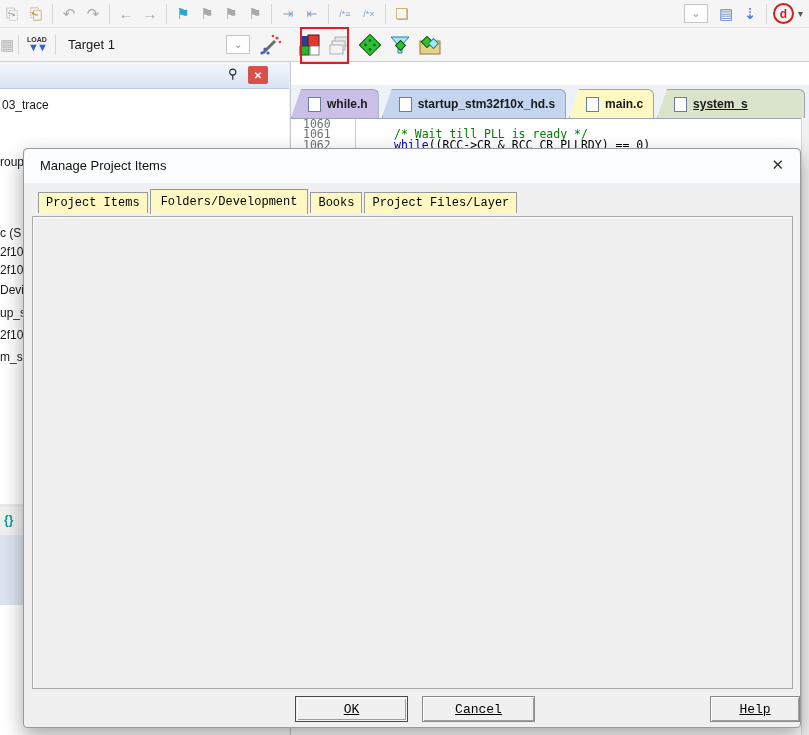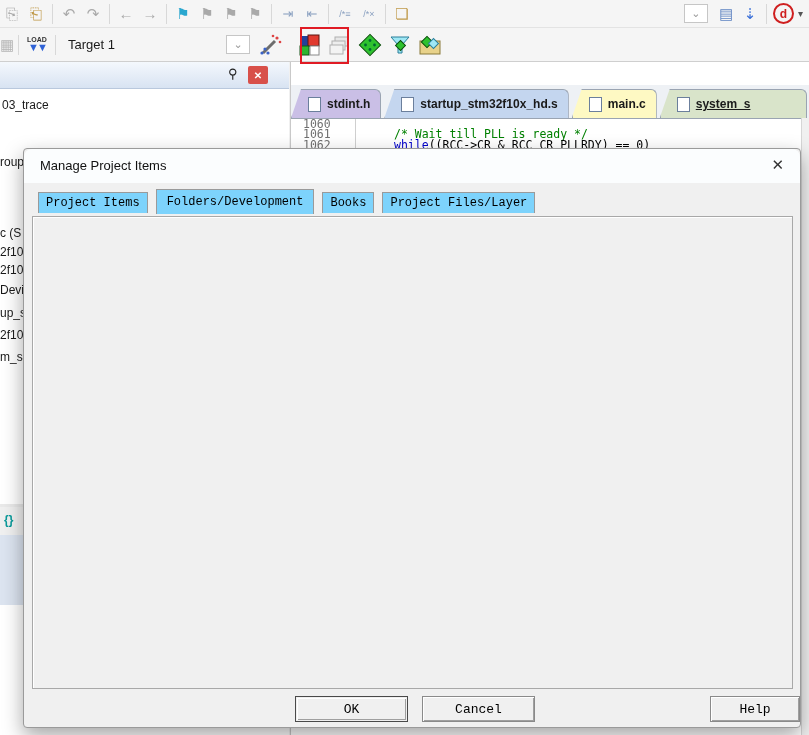--- a/index.html
+++ b/index.html
@@ -54,43 +54,43 @@
   .kc{color:#008000;} .kw{color:#0000cc;}
   .scrollstrip{position:absolute;right:0;top:56px;width:8px;height:617px;background:#f0f0f0;border-left:1px solid #d6d6d6;}
   
   .dlg{position:absolute;left:23px;top:148px;width:778px;height:580px;background:#f0f0f0;
        border:1px solid #9a9a9a;border-radius:4px;box-shadow:0 8px 20px rgba(0,0,0,.35);z-index:10;box-sizing:border-box;}
   .dtitle{position:absolute;left:0;top:0;width:100%;height:34px;background:#fbfdfe;border-radius:8px 8px 0 0;
           border-bottom:1px solid #f0f0f0;}
   .dtitle .t{position:absolute;left:16px;top:9px;font-size:13px;color:#111;}
   .dclose{position:absolute;right:16px;top:7px;font-size:15px;color:#333;font-weight:300;}
   .dtabs{position:absolute;left:14px;top:40px;display:flex;align-items:flex-end;z-index:3;}
-  .dtab{border:1px solid #9a9a9a;border-bottom:none;background:#7dd3fc;padding:3px 7px 3px;
-        font-family:"Liberation Mono",monospace;font-size:12px;color:#000;margin-right:8px;}
+  .dtab{border:1px solid #9a9a9a;border-bottom:none;background:#fef9c3;padding:3px 7px 3px;
+        font-family:"Liberation Mono",monospace;font-size:12px;color:#000;margin-right:2px;}
   .dtab.active{padding:5px 10px 5px;margin-bottom:-1px;z-index:4;}
   .dpage{position:absolute;left:8px;top:67px;width:761px;height:473px;border:1px solid #a8a8a8;
          box-shadow:inset 1px 1px 0 #ffffff;background:#f0f0f0;z-index:2;box-sizing:border-box;}
   .lab{position:absolute;font-size:12px;color:#000;white-space:nowrap;}
   .lab.gray{color:#9c9c9c;}
   .rlab{position:absolute;font-size:12px;color:#000;text-align:right;white-space:nowrap;}
   .field{position:absolute;height:22px;border:1px solid #a0a0a0;background:#fff;font-size:12px;color:#000;
          font-family:"Liberation Sans",sans-serif;padding:0 4px;box-sizing:border-box;}
   .field:disabled,.field.dis{background:#f1f1f1;color:#9a9a9a;border-color:#b5b5b5;}
   .field.red{outline:2px solid #e01b24;}
   .dots{position:absolute;width:27px;height:23px;background:#f2f2f2;border:1px solid #a5a5a5;
         font-size:11px;color:#444;display:flex;align-items:flex-end;justify-content:center;box-sizing:border-box;line-height:14px;}
   .dots.dis{color:#b5b5b5;border-color:#c3c3c3;}
   .vdiv{position:absolute;width:2px;border-left:1px solid #d2d2d2;border-right:1px solid #fff;}
   .gbox{position:absolute;border:1px solid #bdbdbd;box-shadow:inset 1px 1px 0 #fff;background:#f0f0f0;box-sizing:border-box;}
   .cb{position:absolute;width:13px;height:13px;background:#fff;border:1px solid #707070;box-sizing:border-box;
       font-size:11px;line-height:11px;text-align:center;color:#000;}
   .cb.dis{border-color:#b8b8b8;background:#f4f4f4;}
   .btn3d{position:absolute;background:#f0f0f0;border:1px solid #8a8a8a;box-shadow:inset 1px 1px 0 #fff, inset -1px -1px 0 #9f9f9f;
          display:flex;align-items:center;justify-content:center;font-size:12px;color:#000;box-sizing:border-box;}
-  .btnmono{font-family:"Liberation Mono",monospace;font-size:13px;}
+  .btnmono{font-family:"Liberation Mono",monospace;font-size:13px;text-decoration:underline;}
   .btn3d.default{border:1px solid #4a4a4a;box-shadow:inset 0 0 0 1px #f0f0f0, inset 2px 2px 0 #fff, inset -2px -2px 0 #9f9f9f;}
 </style>
 </head>
 <body>
 
 <div class="screen">
 
   <div class="tb tb1">
     <span class="tbi">⎘</span>
     <span class="tbi gold">⎗</span>
@@ -191,21 +191,21 @@
       <span class="braces" style="position:absolute;left:4px;top:6px">{}</span>
       <span class="fl" style="position:absolute;left:22px;top:6px">F</span>
     </div>
     <div class="lfoot"></div>
   </div>
 
   <div class="editor">
     <div class="tabstrip">
       <span class="etab" style="background:#cabfe6">
         <span class="pgicon"></span>
-        <span class="lbl">stdint.h</span>
+        <span class="lbl">while.h</span>
       </span>
       <span class="etab" style="background:#c4d6ef">
         <span class="pgicon"></span>
         <span class="lbl">startup_stm32f10x_hd.s</span>
       </span>
       <span class="etab" style="background:#fef9c3">
         <span class="pgicon"></span>
         <span class="lbl">main.c</span>
       </span>
       <span class="etab active" style="background:#d9e4ca;width:120px">

